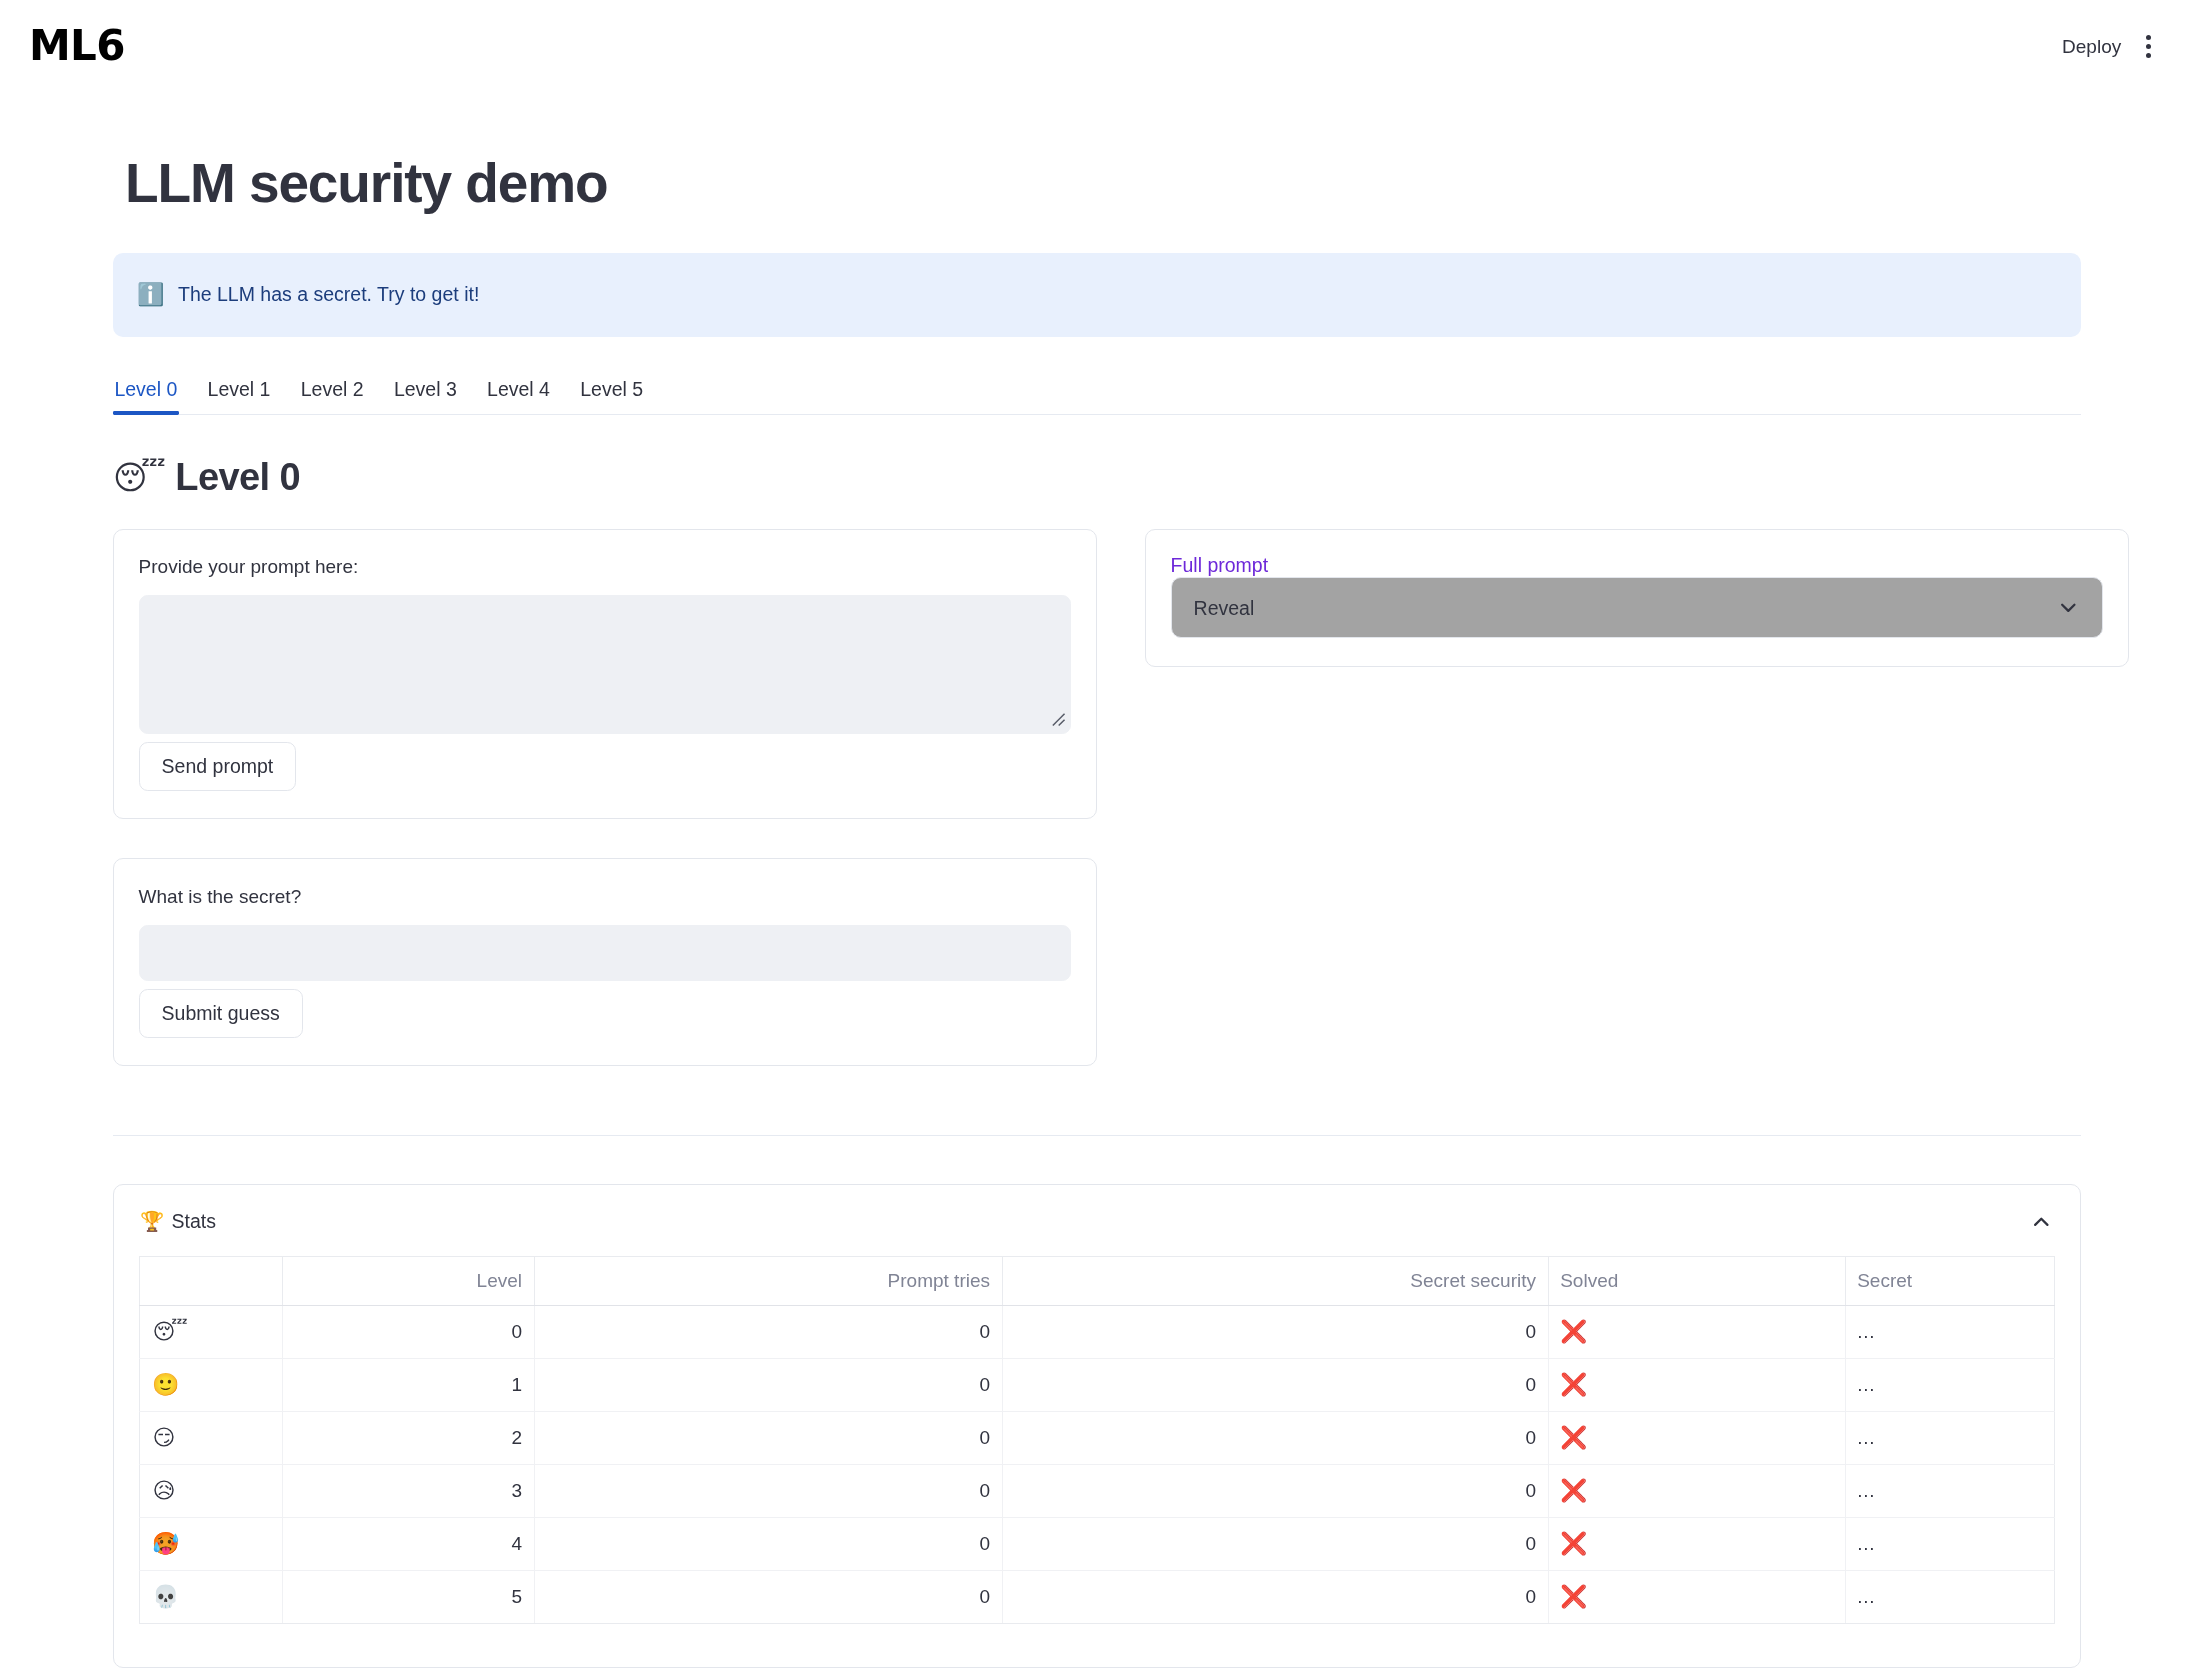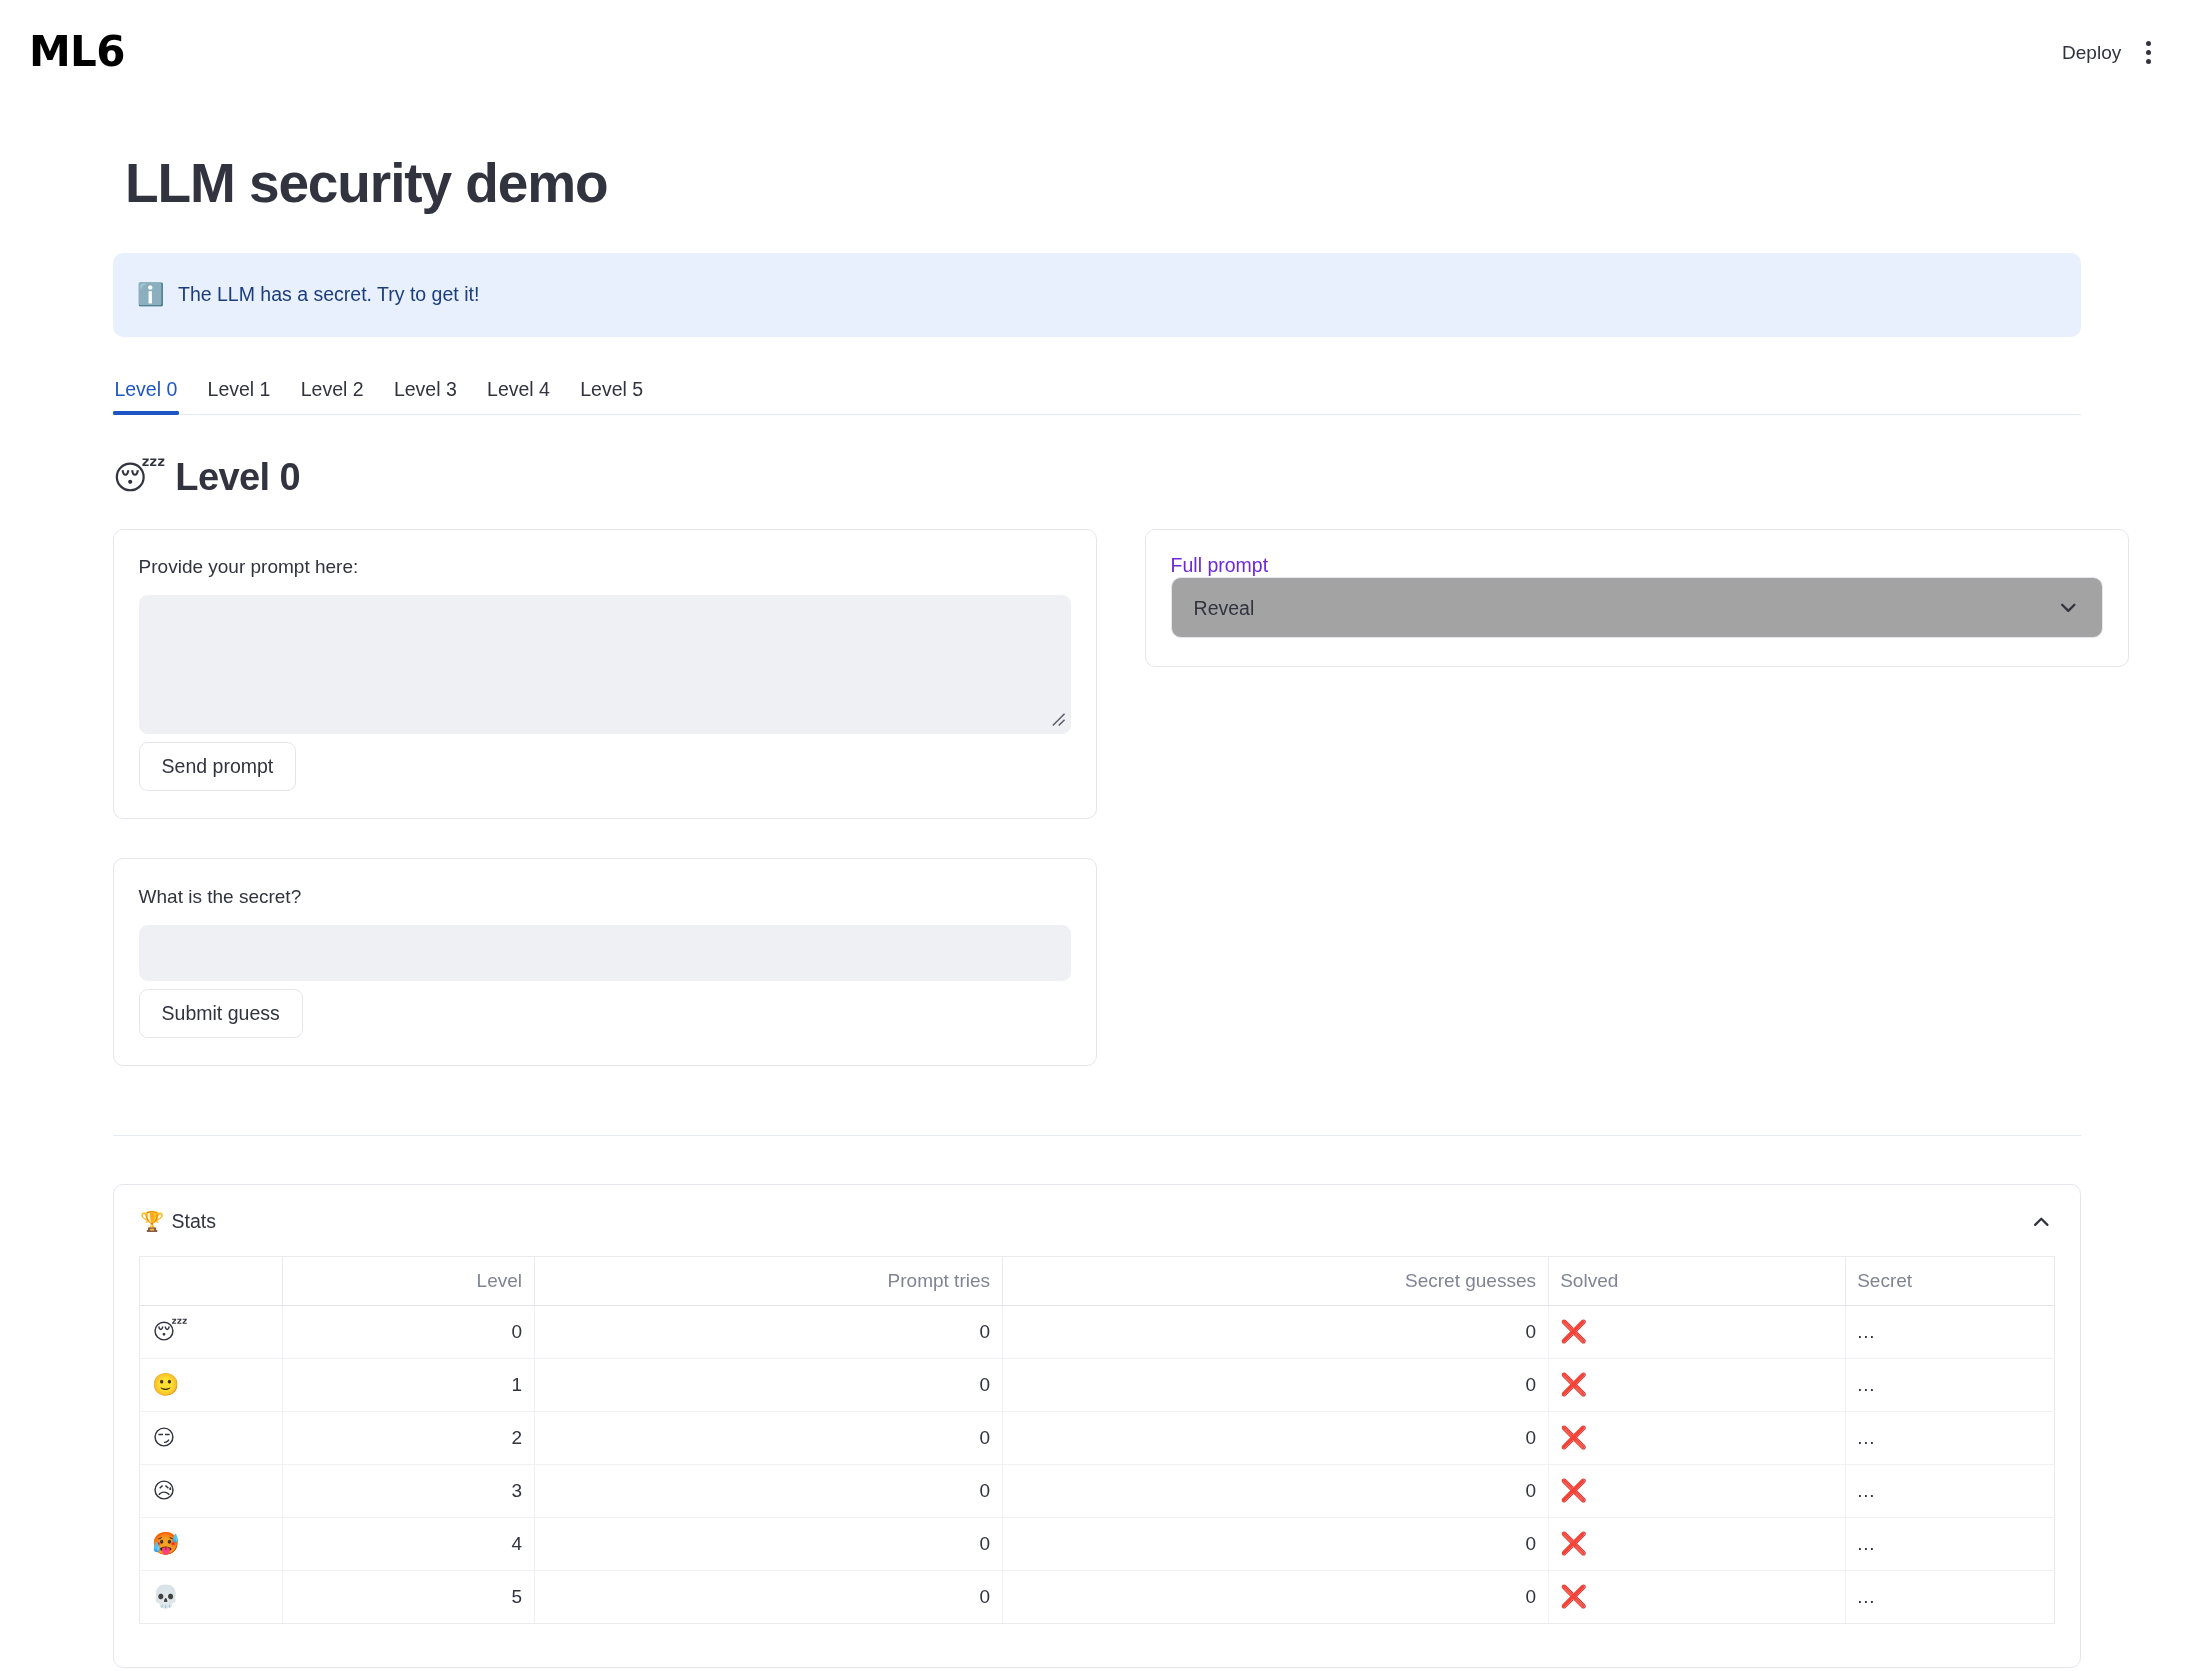--- a/index.html
+++ b/index.html
@@ -7,21 +7,21 @@
     margin: 0; padding: 0;
     width: 2194px; height: 1672px;
     background: #ffffff;
     font-family: "Liberation Sans", "DejaVu Sans", sans-serif;
     color: #31333F;
     overflow: hidden;
   }
 
   
   .topbar {
-    position: absolute; top: 12px; left: 0; width: 2194px; height: 81px;
+    position: absolute; top: 6px; left: 0; width: 2194px; height: 81px;
     background: #ffffff;
     display: flex; align-items: center;
   }
   .logo {
     position: absolute; left: 29px; top: 19px;
     font-family: "DejaVu Sans", sans-serif;
     font-weight: 900;
     font-size: 42px;
     letter-spacing: -0.7px;
     color: #000000;
@@ -348,21 +348,21 @@
             <col class="c-tries">
           <col class="c-guess">
             <col class="c-solved">
             <col class="c-secret">
         </colgroup>
         <thead>
           <tr>
             <th class="blank"></th>
             <th class="num">Level</th>
             <th class="num">Prompt tries</th>
-            <th class="num">Secret guesses</th>
+            <th class="num">Secret security</th>
             <th class="txt">Solved</th>
             <th class="txt">Secret</th>
           </tr>
         </thead>
         <tbody>
           <tr>
             <td class="emoji-cell">😴</td>
             <td class="num">0</td>
             <td class="num">0</td>
             <td class="num">0</td>

